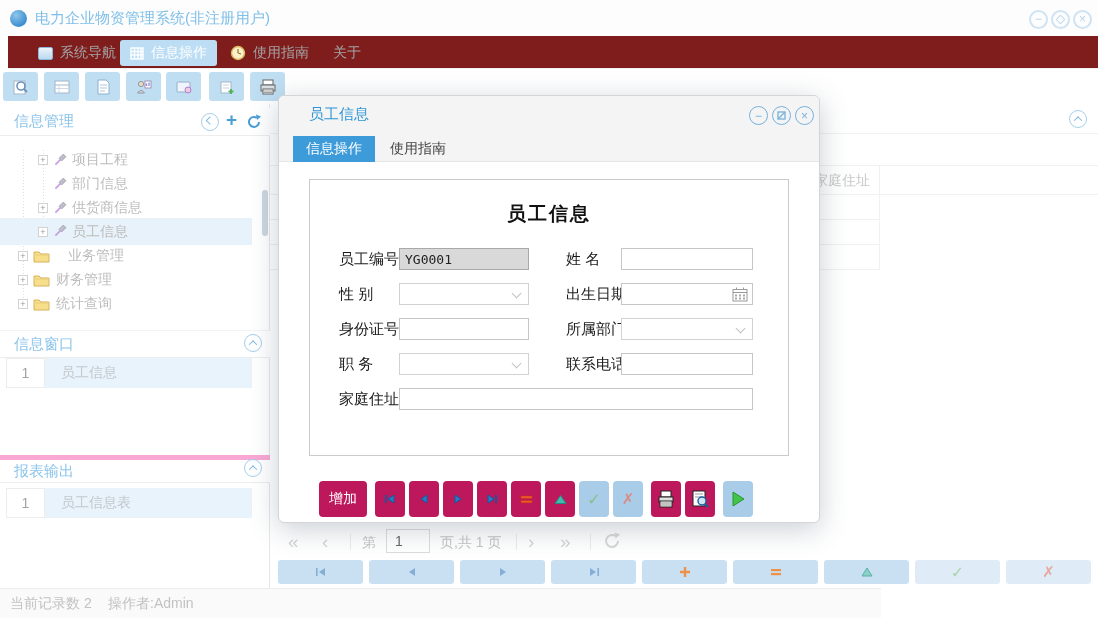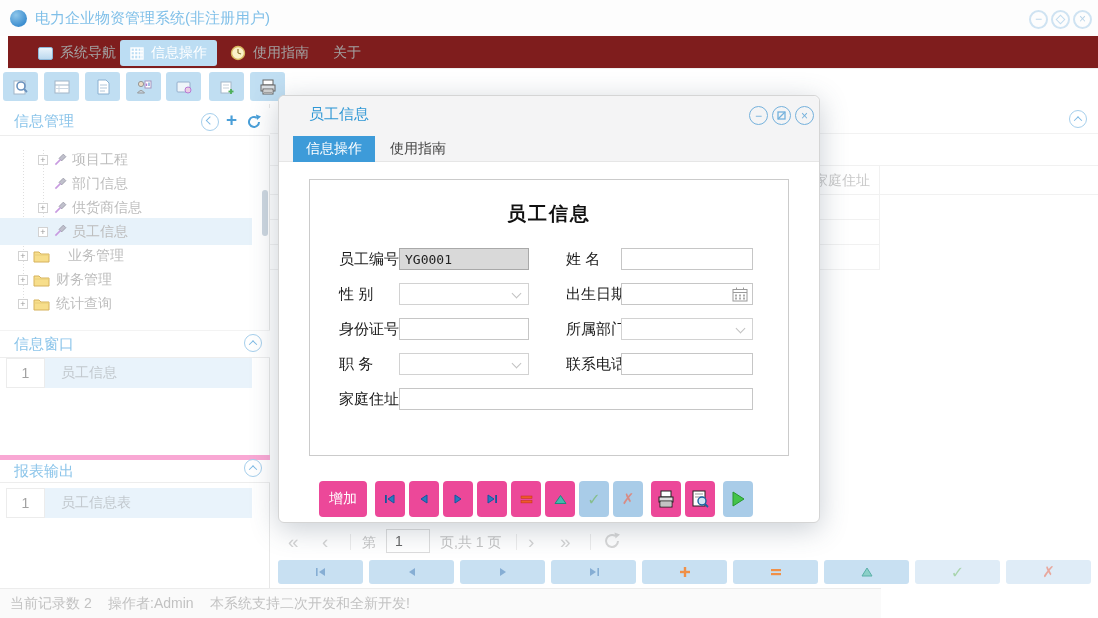--- a/index.html
+++ b/index.html
@@ -63,21 +63,21 @@
   .dlg-tab{position:absolute;top:40px;height:26px;padding:0 13px;font-size:14px;color:#444;display:flex;align-items:center;}
   .dlg-tab.active{background:#3d9bd9;color:#fff;}
   .formbox{position:absolute;left:30px;top:83px;width:480px;height:277px;border:1px solid #cbcbcb;background:#fff;}
   .form-title{position:absolute;left:0;top:105px;width:540px;text-align:center;font-size:19px;font-weight:bold;color:#111;letter-spacing:2px;}
   .flabel{position:absolute;color:#1a1a1a;font-size:15px;height:22px;line-height:22px;}
   .finput{position:absolute;height:22px;border:1px solid #c6c6c6;background:#fff;font-size:13px;padding:0 5px;font-family:"DejaVu Sans Mono",monospace;color:#222;}
   .finput.ro{background:#d9d9d9;border-color:#a9a9a9;}
   .fselect{position:absolute;height:22px;border:1px solid #d2d2d2;background:#fff;}
   .caret{position:absolute;right:8px;top:6px;width:7px;height:7px;border-right:1.5px solid #c2c2c2;border-bottom:1.5px solid #c2c2c2;transform:rotate(45deg);}
   .cal-ico{position:absolute;right:4px;top:3px;}
-  .dbtn{position:absolute;top:385px;width:30px;height:36px;background:#ec4899;border-radius:4px;display:flex;align-items:center;justify-content:center;}
+  .dbtn{position:absolute;top:385px;width:30px;height:36px;background:#be185d;border-radius:4px;display:flex;align-items:center;justify-content:center;}
   .dbtn.lt{background:#a9cce8;}
   .dbtn.add{width:48px;color:#fff;font-size:14px;}
   .gcheck{color:#86be8c;font-size:16px;font-weight:bold;}
   .gcheck::before{content:"\2713";}
   .rx{color:#d98c85;font-size:15px;font-weight:bold;}
   .rx::before{content:"\2717";}
   .laq::before{content:"\00AB";} .raq::before{content:"\00BB";}
   .lsq::before{content:"\2039";} .rsq::before{content:"\203A";}
 </style>
 </head>
@@ -361,21 +361,20 @@
       <span class="gcheck" style="color:#a8d4ac;"></span>
     </div>
   <div class="wbtn lt" style="left:736px;">
       <span class="rx" style="color:#e8a89e;"></span>
     </div>
 </div>
 
 <div class="abs" id="statusbar">
   <span class="status-txt" style="left:10px;">当前记录数 2</span>
   <span class="status-txt" style="left:108px;">操作者:Admin</span>
-  <span class="status-txt" style="left:210px;">本系统支持二次开发和全新开发!</span>
 </div>
 
 <div class="abs" id="dialog">
   <div class="dlg-tabs">
     <span class="dlg-title">员工信息</span>
     <span class="dlg-ctl" style="left:470px;">−</span>
     <span class="dlg-ctl" style="left:493px;">
         <svg width="9" height="9">
           <rect x="1" y="1" width="7" height="7" fill="none" stroke="#74b1dc" stroke-width="1.3"></rect>
           <line x1="1" y1="8" x2="8" y2="1" stroke="#74b1dc" stroke-width="1.3"></line>

